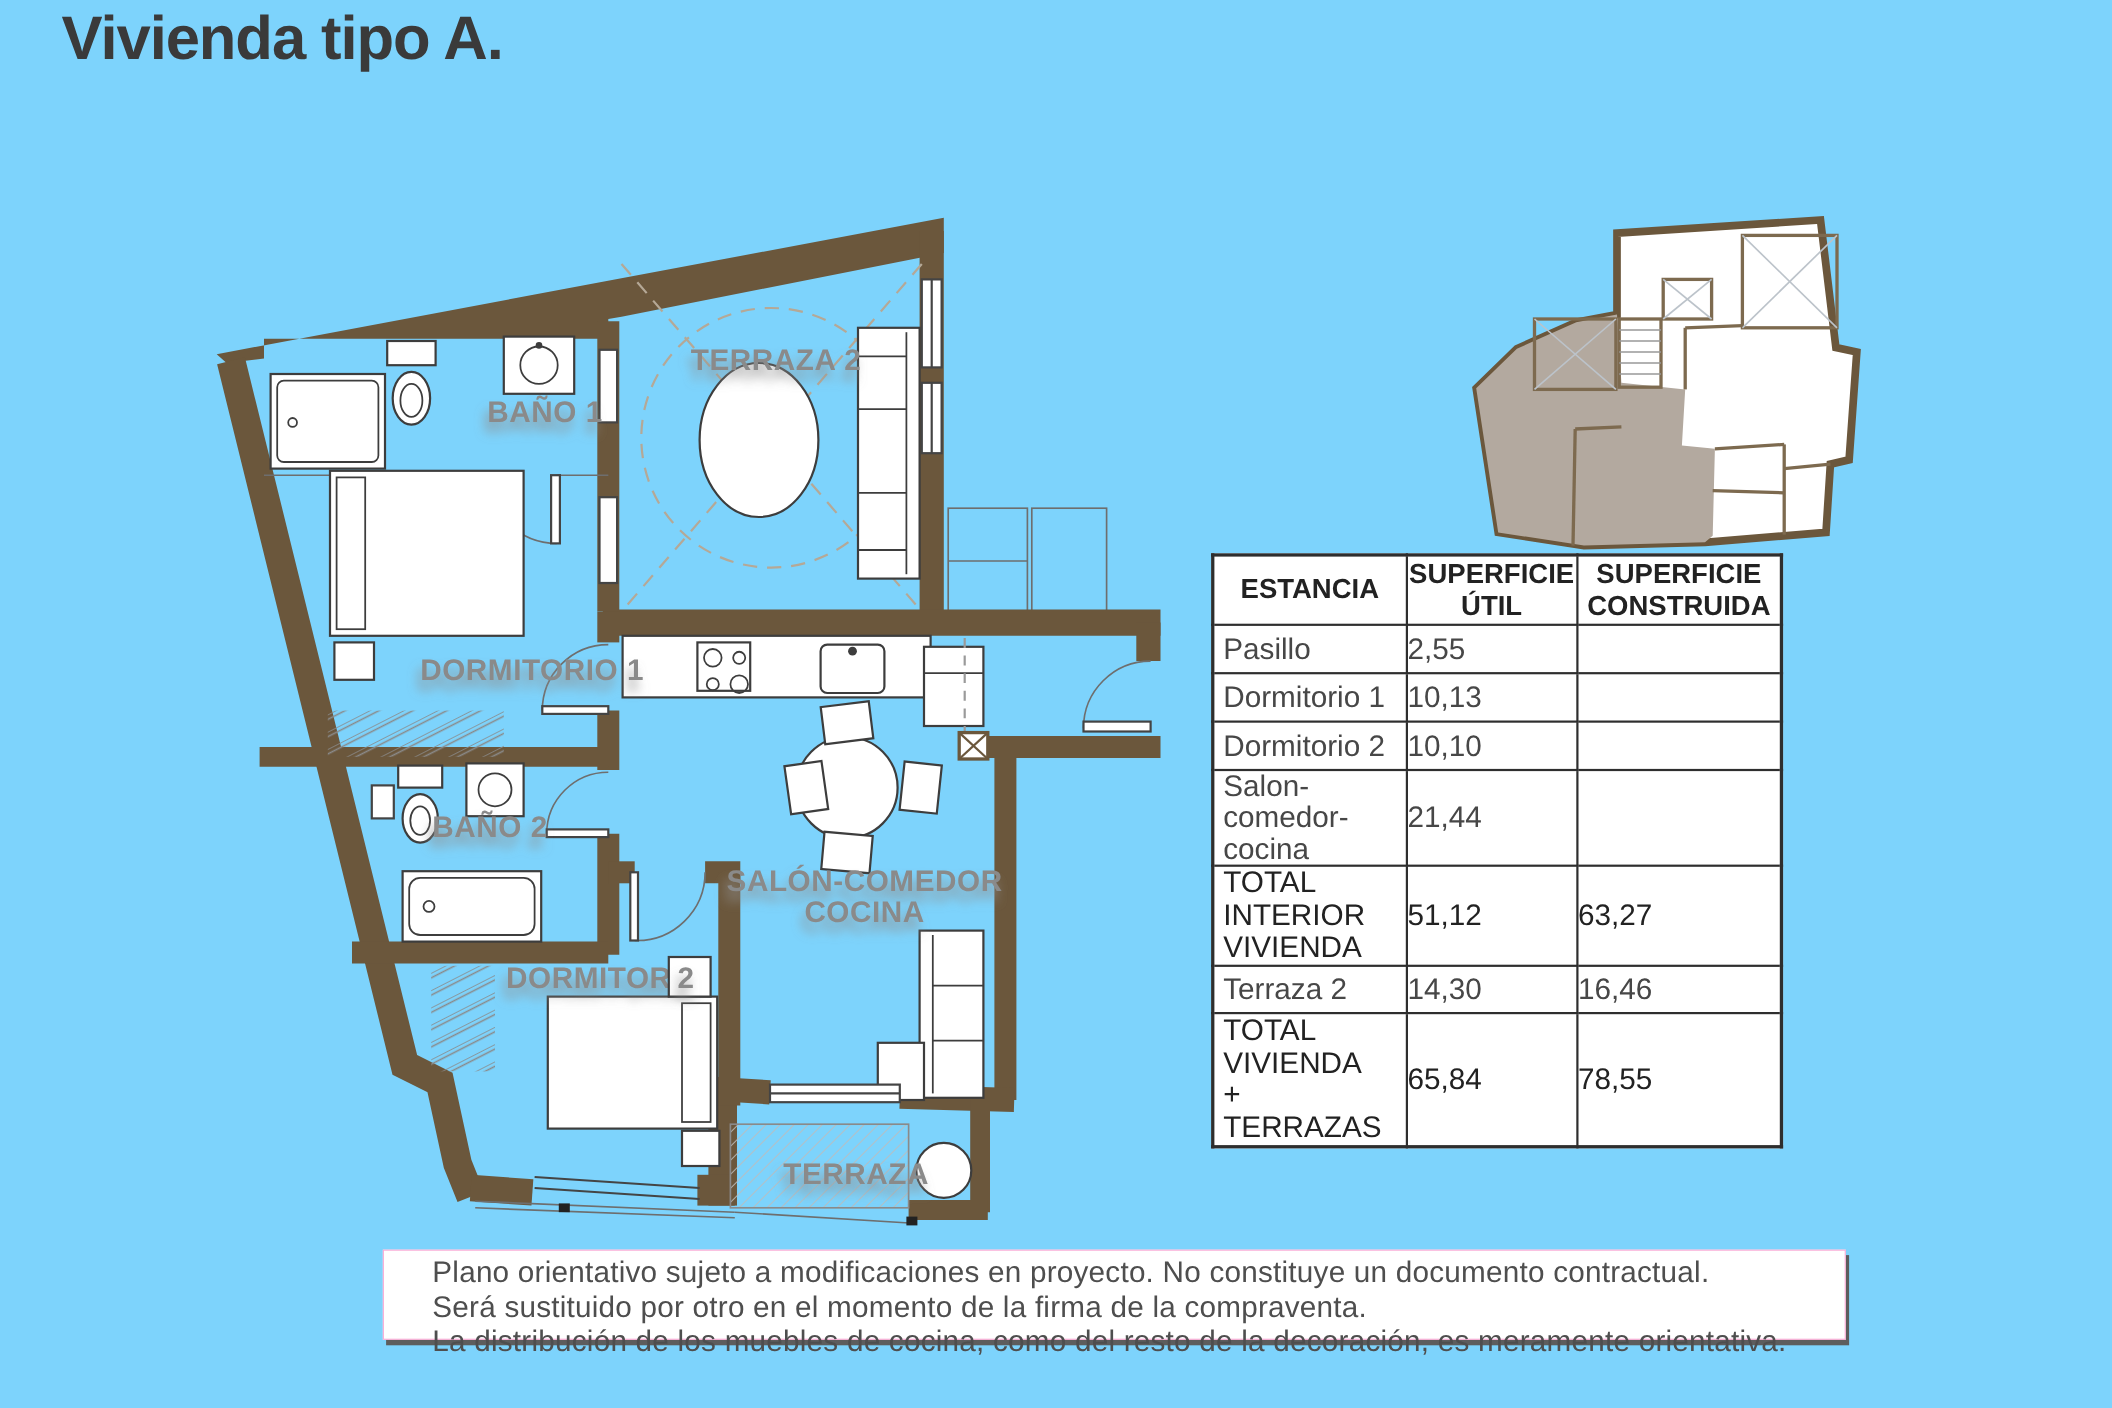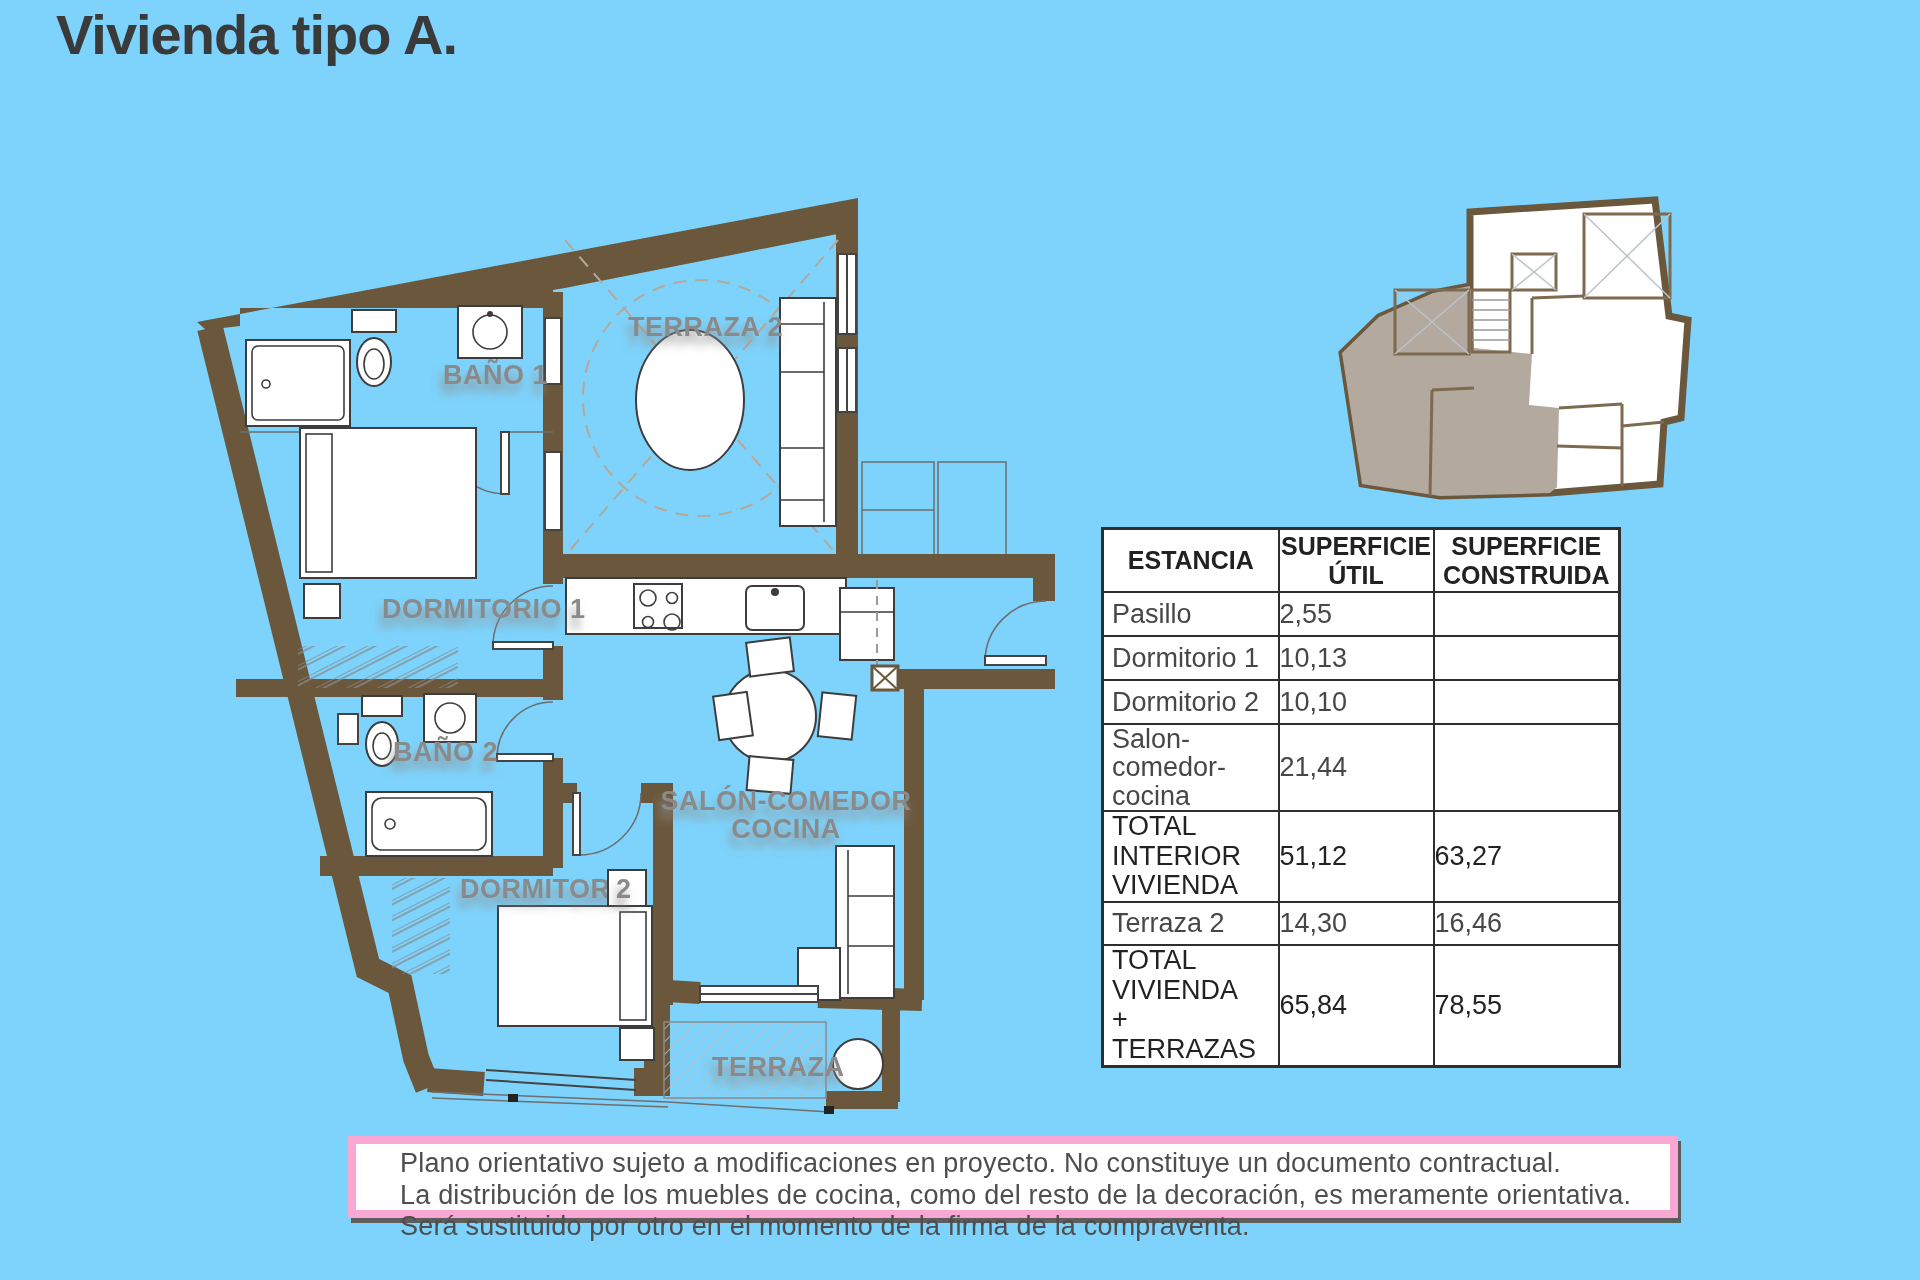--- a/index.html
+++ b/index.html
@@ -19,36 +19,36 @@
   .thin{stroke:#6e6e6e;fill:none;stroke-width:1.5;}
   .winline{stroke:#444;stroke-width:2;fill:#fff;}
   .dash{stroke:var(--dash);fill:none;stroke-width:2;stroke-dasharray:13 9;}
   .dashgray{stroke:#9a9a9a;fill:none;stroke-width:2;stroke-dasharray:9 7;}
   .roomlabel{font-family:"Liberation Sans",sans-serif;font-weight:700;font-size:27px;
     fill:var(--label);letter-spacing:.5px;filter:url(#lsh);}
   .keyline{stroke:#7d6a4f;stroke-width:3;fill:none;}
 
   
   #areas{position:absolute;left:1101px;top:503px;border-collapse:collapse;table-layout:fixed;
-    width:517px;background:#fff;margin-top:24px;}
+    width:517px;background:#fff;}
   #areas td{border:2px solid #2e2e2e;color:#474747;font-size:27px;vertical-align:middle;
     padding:0 0 0 8px;white-space:pre-line;line-height:1.05;}
   #areas{border:3px solid #2e2e2e;}
   #areas td.num{text-align:left;padding:0;}
   #areas tr.hdr td{font-weight:700;color:#222;font-size:25px;text-align:center;padding:0;height:61px;line-height:1.15;}
   #areas tr.planta td{font-weight:700;color:#222;font-size:26px;height:49px;position:relative;}
   #areas tr.planta .v{position:absolute;left:186px;top:50%;transform:translateY(-50%);}
   #areas tr.body td{height:42px;}
   #areas tr.tall td{height:85px;}
   #areas tr.total td{font-weight:400;color:#222;height:57px;font-size:27px;line-height:1.1;}
   #areas tr.terr td{height:41px;}
 
   
   #disclaimer{position:absolute;left:348px;top:1136px;width:1330px;height:82px;
-    border:8px solid #f9a8d4;box-shadow:3px 5px 0 #5d5d5d;background:#fff;
+    border:1px solid #f9a8d4;box-shadow:3px 5px 0 #5d5d5d;background:#fff;
     padding:4px 0 0 44px;box-sizing:border-box;}
   #disclaimer .dline{font-size:27px;color:#4e4e4e;line-height:1.17;letter-spacing:.2px;}
 </style>
 </head>
 <body>
 
 <div id="stage">
 
   <div id="title">Vivienda tipo A.</div>
 
@@ -319,17 +319,17 @@
         <td>TOTAL VIVIENDA
 + TERRAZAS</td>
         <td class="num">65,84</td>
         <td class="num">78,55</td>
       </tr>
     </tbody>
   </table>
 
   <div id="disclaimer">
     <div class="dline">Plano orientativo sujeto a modificaciones en proyecto. No constituye un documento contractual.</div>
+    <div class="dline">Será sustituido por otro en el momento de la firma de la compraventa.</div>
     <div class="dline">La distribución de los muebles de cocina, como del resto de la decoración, es meramente orientativa.</div>
-    <div class="dline">Será sustituido por otro en el momento de la firma de la compraventa.</div>
   </div>
 
 </div>
 
 </body></html>

